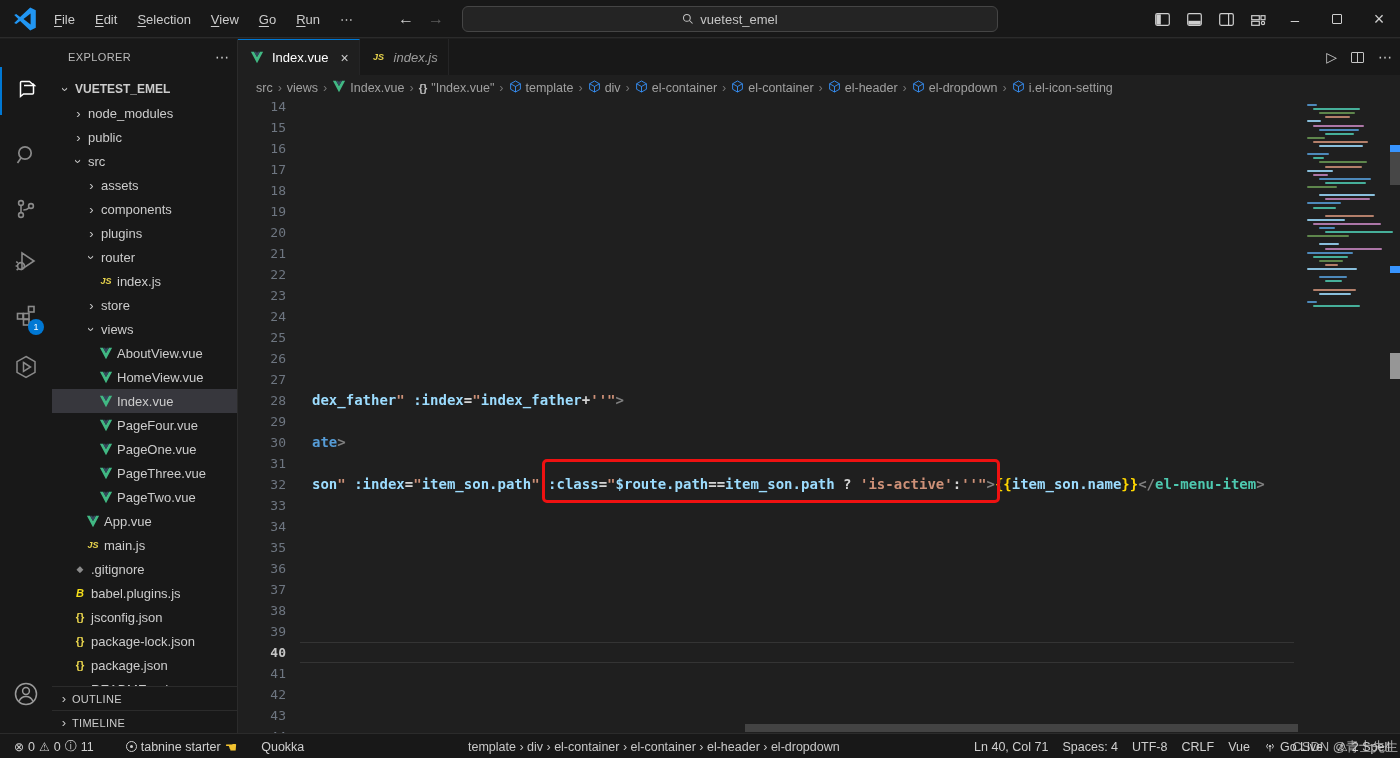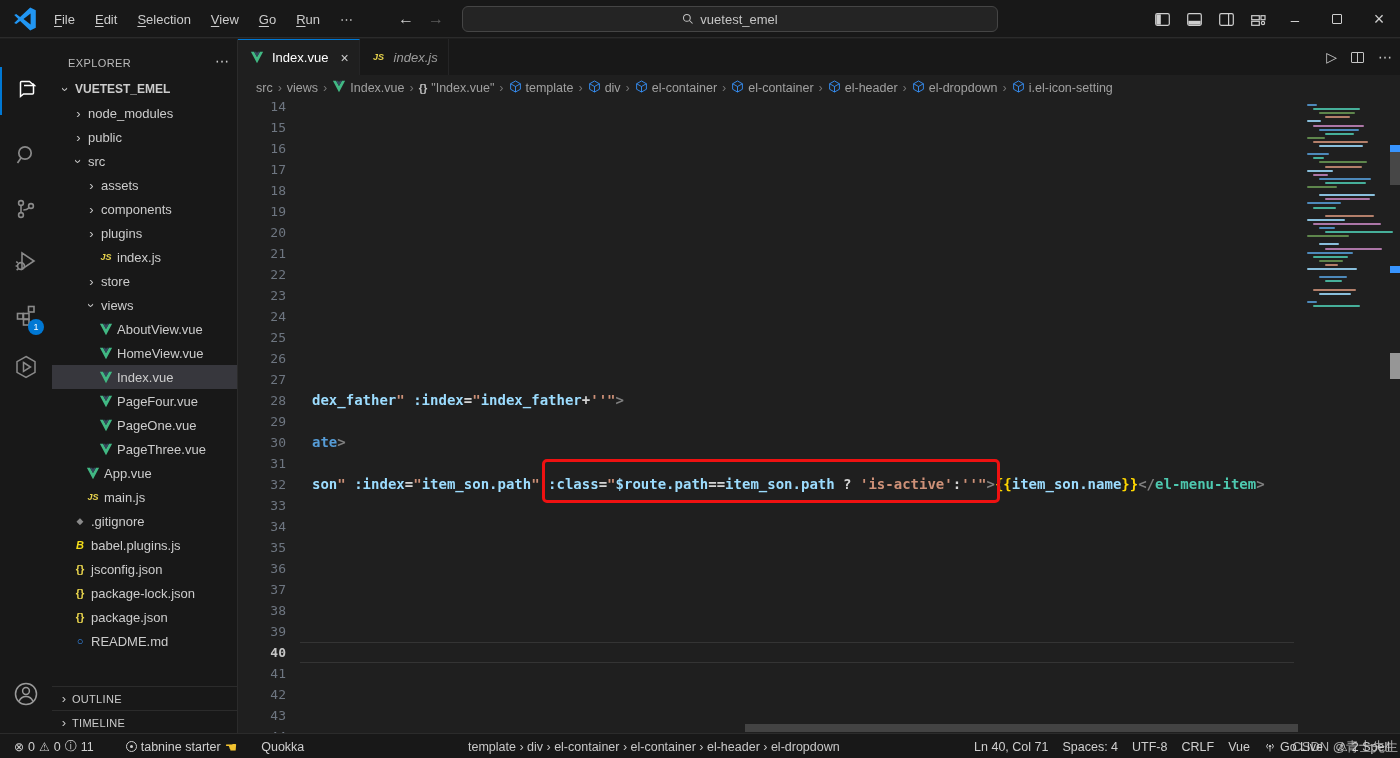--- a/index.html
+++ b/index.html
@@ -24,21 +24,21 @@
   
   .activitybar { position:absolute; left:0; top:39px; width:52px; height:694px; background:#181818; }
   .act-item { position:absolute; left:0; width:52px; height:48px; display:flex; align-items:center; justify-content:center; }
   .act-item svg { display:block; }
   .act-item.active { border-left:2px solid #0078d4; }
   .badge { position:absolute; right:8px; bottom:4px; min-width:16px; height:16px; background:#0078d4; color:#fff; border-radius:50%; font-size:9px; display:flex; align-items:center; justify-content:center; }
   .gear-glyph { font-size:24px; color:#9b9b9b; }
 
   
   .sidebar { position:absolute; left:52px; top:39px; width:186px; height:694px; background:#181818; border-right:1px solid #2b2b2b; overflow:hidden; }
-  .sb-header { position:absolute; left:0; top:6px; width:100%; height:24px; display:flex; align-items:flex-end; padding:0 8px 0 16px; }
+  .sb-header { position:absolute; left:0; top:6px; width:100%; height:24px; display:flex; align-items:center; padding:0 8px 0 16px; }
   .sb-title { font-size:11px; color:#bbbbbb; letter-spacing:.4px; flex:1; }
   .sb-more { color:#cccccc; font-size:14px; }
   .tree { position:absolute; left:0; top:38px; width:100%; height:609px; overflow:hidden; }
   .trow { height:24px; display:flex; align-items:center; font-size:13px; color:#cccccc; white-space:nowrap; }
   .trow.sel { background:#37373d; }
   .chev { width:15px; font-size:13px; color:#c5c5c5; display:inline-flex; justify-content:center; flex:none; }
   .chev.down { transform:rotate(90deg); }
   .icn { width:18px; flex:none; display:inline-flex; justify-content:center; align-items:center; font-size:12px; }
   .icn svg { display:block; }
   .jsi { color:#e8d44d; font-size:9px; font-weight:bold; font-style:italic; }
@@ -245,20 +245,24 @@
           <span class="tlabel">assets</span>
         </div>
         <div class="trow" style="padding-left: 32px;">
           <span class="chev">›</span>
           <span class="tlabel">components</span>
         </div>
         <div class="trow" style="padding-left: 32px;">
           <span class="chev">›</span>
           <span class="tlabel">plugins</span>
         </div>
+        <div class="trow" style="padding-left: 32px;">
+          <span class="chev down">›</span>
+          <span class="tlabel">router</span>
+        </div>
         <div class="trow" style="padding-left: 45px;">
           <span class="icn jsi">JS</span>
           <span class="tlabel">index.js</span>
         </div>
         <div class="trow" style="padding-left: 32px;">
           <span class="chev">›</span>
           <span class="tlabel">store</span>
         </div>
         <div class="trow" style="padding-left: 32px;">
           <span class="chev down">›</span>
@@ -310,20 +314,29 @@
           <span class="tlabel">PageOne.vue</span>
         </div>
         <div class="trow" style="padding-left: 45px;">
           <span class="icn">
             <svg width="14" height="13" viewBox="0 0 16 14">
               <path d="M1 .5h3.6L8 6.3 11.4.5H15L8 13.5z" fill="#41b883"></path>
               <path d="M4.6.5 8 6.3 11.4.5H8.9L8 2.1 7.1.5z" fill="#35495e"></path>
             </svg>
           </span>
           <span class="tlabel">PageThree.vue</span>
+        </div>
+        <div class="trow" style="padding-left: 45px;">
+          <span class="icn">
+            <svg width="14" height="13" viewBox="0 0 16 14">
+              <path d="M1 .5h3.6L8 6.3 11.4.5H15L8 13.5z" fill="#41b883"></path>
+              <path d="M4.6.5 8 6.3 11.4.5H8.9L8 2.1 7.1.5z" fill="#35495e"></path>
+            </svg>
+          </span>
+          <span class="tlabel">PageTwo.vue</span>
         </div>
         <div class="trow" style="padding-left: 32px;">
           <span class="icn">
             <svg width="14" height="13" viewBox="0 0 16 14">
               <path d="M1 .5h3.6L8 6.3 11.4.5H15L8 13.5z" fill="#41b883"></path>
               <path d="M4.6.5 8 6.3 11.4.5H8.9L8 2.1 7.1.5z" fill="#35495e"></path>
             </svg>
           </span>
           <span class="tlabel">App.vue</span>
         </div>

